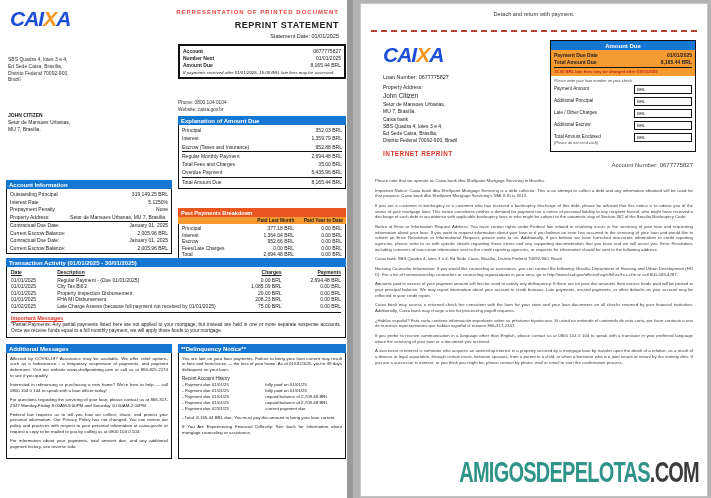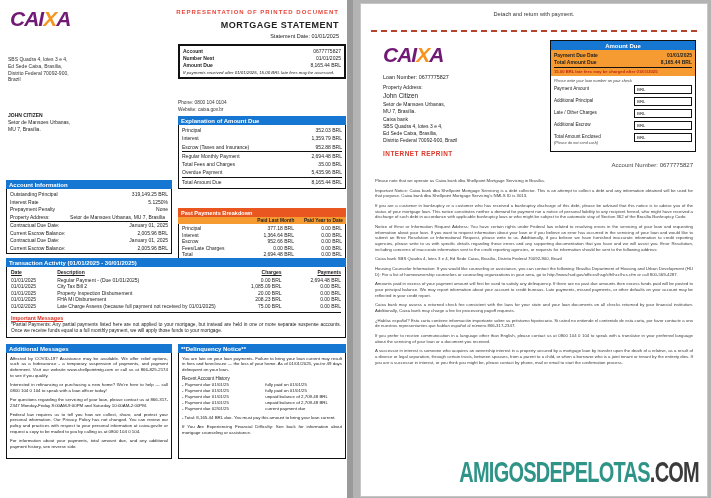--- a/index.html
+++ b/index.html
@@ -4,21 +4,21 @@
 <style>
   html,body{margin:0;padding:0;}
   body{width:711px;height:498px;background:#b3b3b3;font-family:"Liberation Sans",sans-serif;color:#222;}
   .canvas{position:relative;width:711px;height:498px;overflow:hidden;}
   .page{position:absolute;background:#fff;}
   .page1{left:0;top:0;width:353px;height:498px;border-right:6px solid #9a9a9a;box-sizing:border-box;}
   .page2{left:361px;top:4px;width:346px;height:492px;box-shadow:0 0 0 1px #c6c6c6;}
 
   
   .logo{font-weight:bold;font-style:italic;font-size:21px;letter-spacing:-1px;line-height:1;}
-  .lg-b{color:#701a75;} .lg-o{color:#f7941d;}
+  .lg-b{color:#1d4ed8;} .lg-o{color:#f7941d;}
   .row{display:flex;justify-content:space-between;align-items:flex-start;}
   .lbl{text-align:left;} .val{text-align:right;white-space:nowrap;}
   .hdr{background:#1577d2;color:#fff;font-weight:bold;font-size:6px;padding:1.5px 3px;}
 
   
   .p1{position:relative;width:100%;height:100%;font-size:5px;}
   .p1-logo{position:absolute;left:10px;top:8px;}
   .p1-redline{position:absolute;right:8px;top:9px;color:#e8463c;font-weight:bold;font-size:6px;letter-spacing:1px;}
   .p1-title{position:absolute;right:8px;top:20px;font-size:9px;font-weight:bold;letter-spacing:.5px;}
   .p1-date{position:absolute;right:8px;top:33px;font-size:5.5px;}
@@ -104,21 +104,21 @@
 </head>
 <body>
 
 <div class="canvas">
 
   <div class="page page1">
     <div class="p1">
       <div class="logo p1-logo"><span class="lg-b">CAI</span><span class="lg-o">X</span><span class="lg-b">A</span></div>
 
       <div class="p1-redline">REPRESENTATION OF PRINTED DOCUMENT</div>
-      <div class="p1-title">MORTGAGE STATEMENT</div>
+      <div class="p1-title">REPRINT STATEMENT</div>
       <div class="p1-date">Statement Date: 01/01/2025</div>
 
       <div class="p1-bankaddr">
         <div>SBS Quadra 4, lotes 3 e 4,</div>
         <div>Ed Sede Caixa, Brasília,</div>
         <div>Distrito Federal 70092-900,</div>
         <div>Brazil</div>
       </div>
 
       <div class="p1-recipient">

